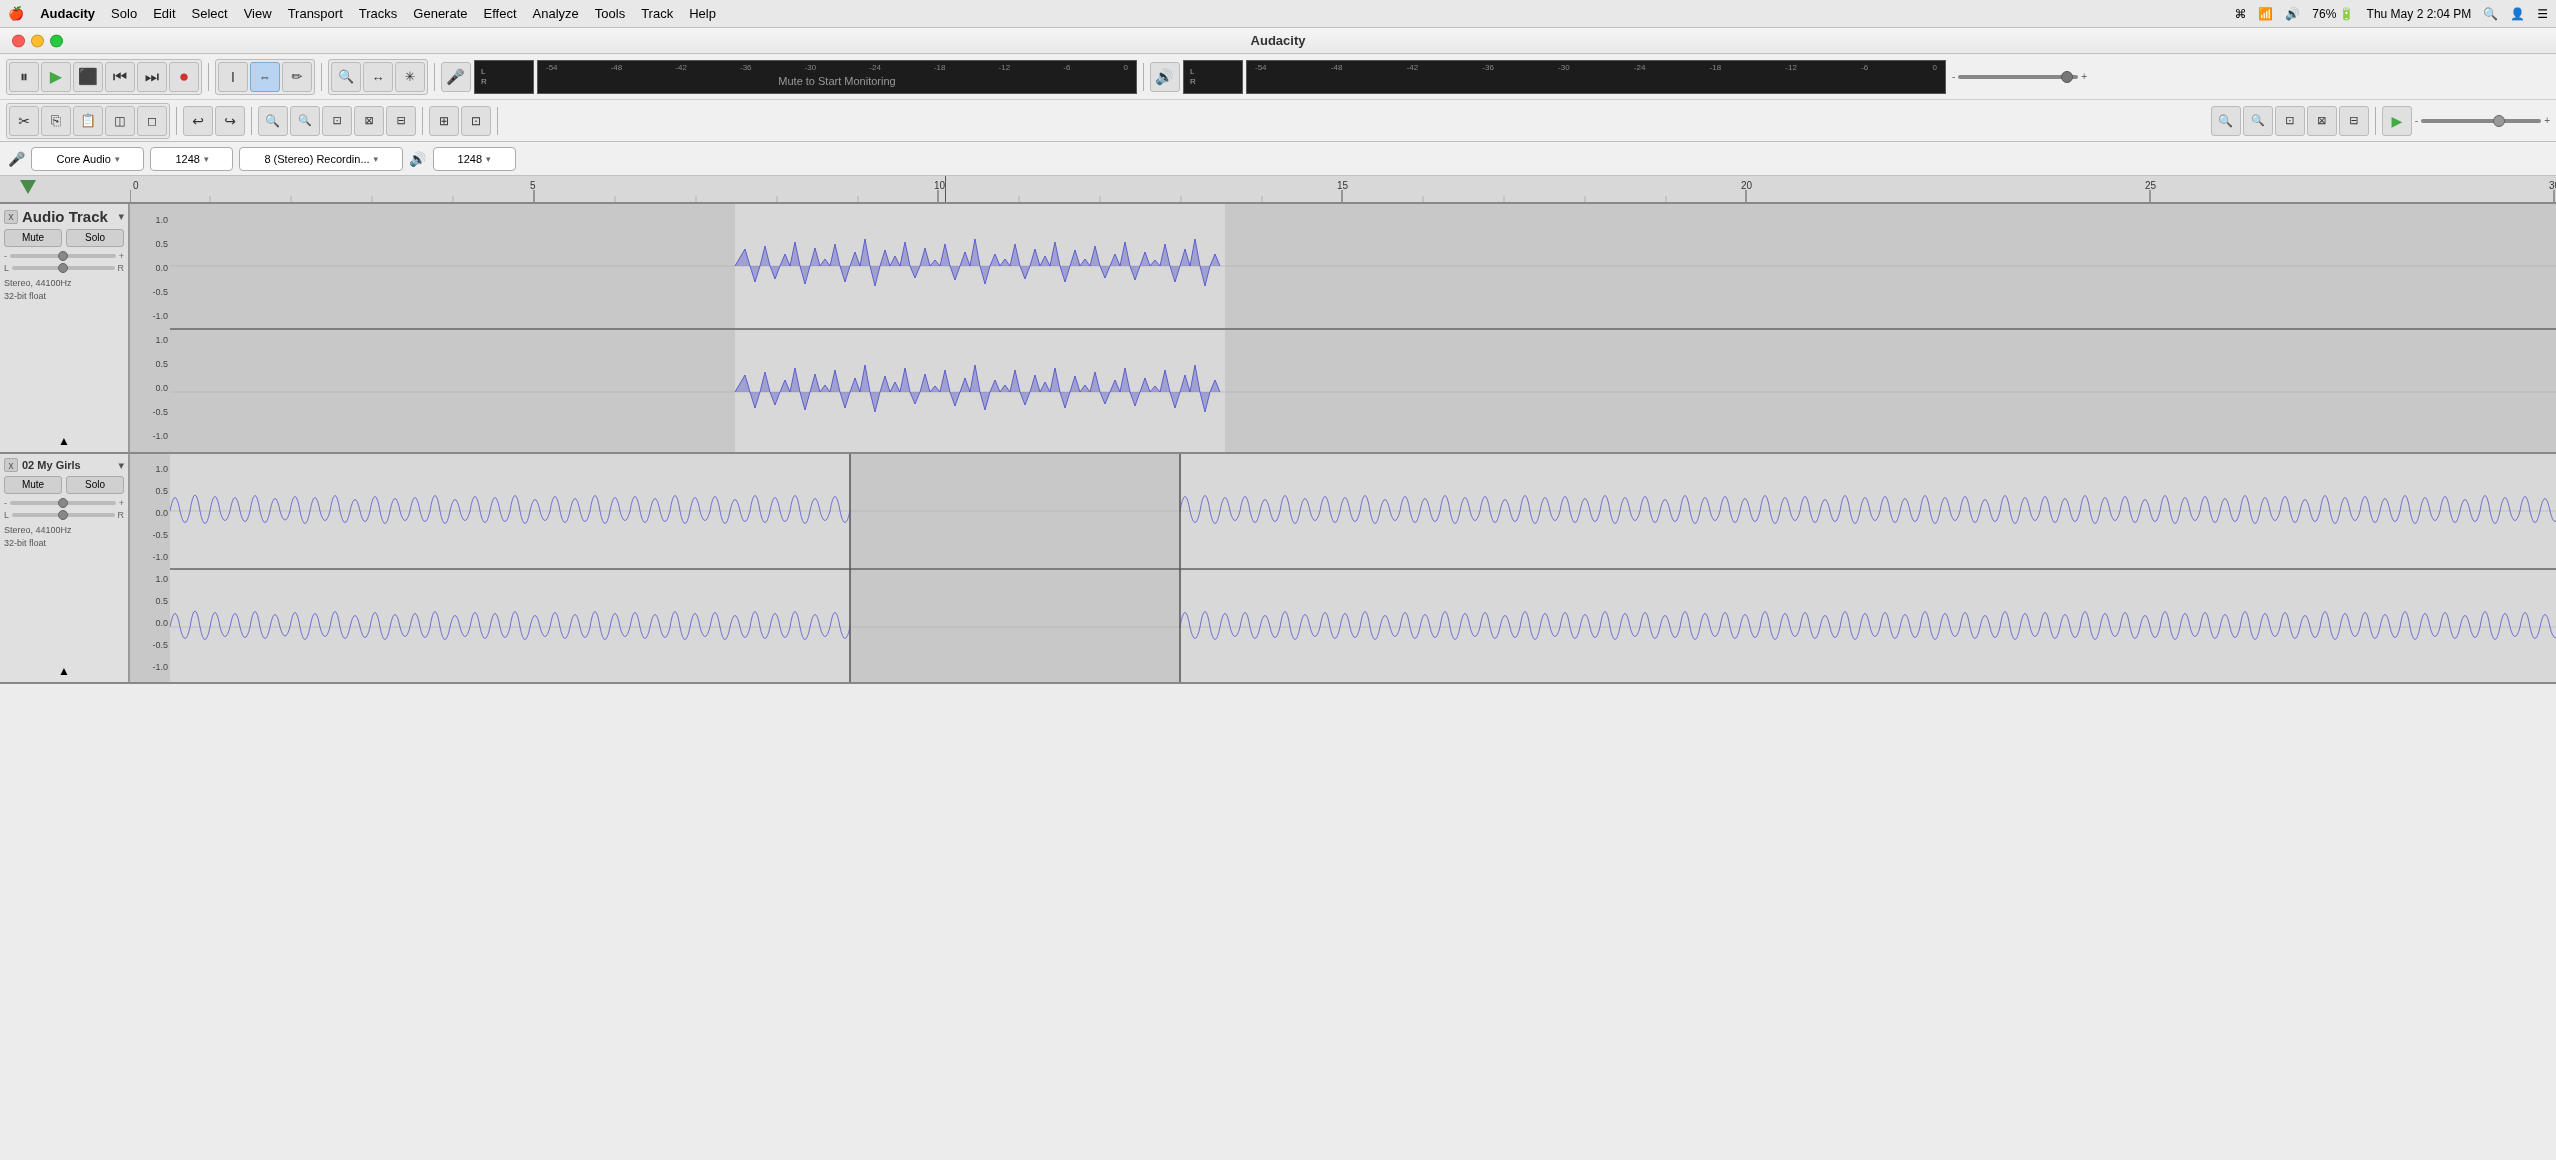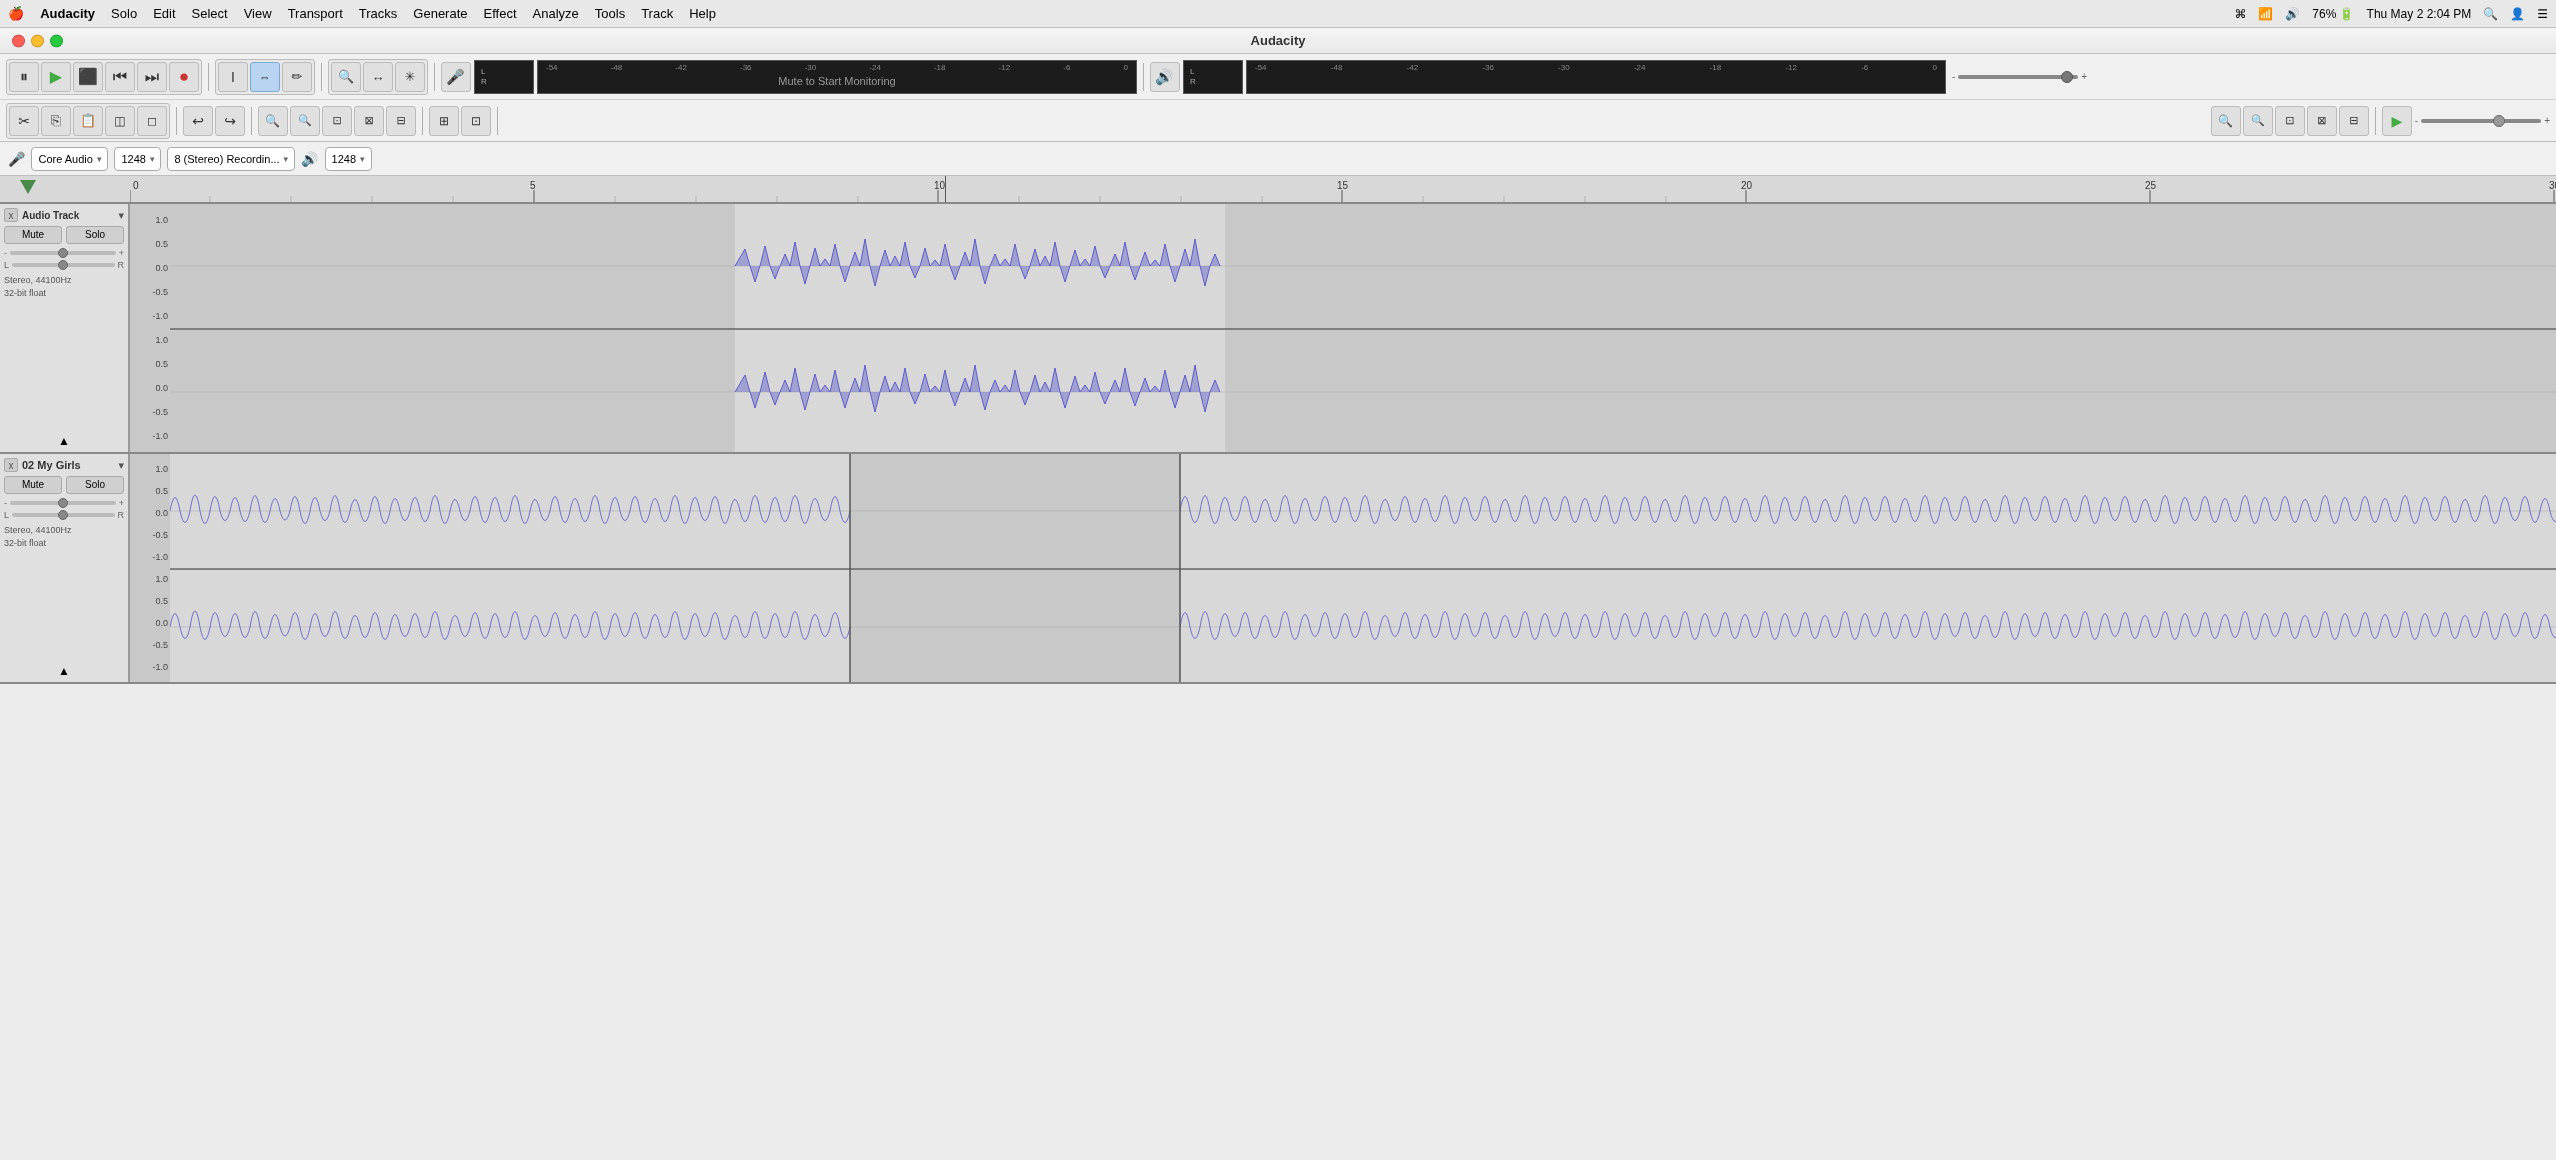--- a/index.html
+++ b/index.html
@@ -45,21 +45,21 @@
     .tl-red { background: #ff5f56; }
     .tl-yellow { background: #ffbd2e; }
     .tl-green { background: #27c93f; }
     .device-select {
       display: flex;
       align-items: center;
       background: white;
       border: 1px solid #aaa;
       border-radius: 4px;
       height: 24px;
-      padding: 0 6px;
+      padding: 0 24px;
       gap: 4px;
       cursor: pointer;
       font-size: 11px;
     }
     .device-select .arrow { font-size: 9px; color: #666; }
 
     .tool-btn {
       display: flex;
       align-items: center;
       justify-content: center;
@@ -349,21 +349,21 @@
   <div style="position:absolute; left:945px; top:0; width:1px; height:100%; background:#555;"></div>
 </div>
 
 <div style="display:flex; flex-direction:column; flex:1; overflow:hidden; background:#c8c8c8;">
 
   <div style="display:flex; border-bottom:2px solid #888; height:250px;">
 
     <div style="width:130px; min-width:130px; background:#e0e0e0; border-right:2px solid #999; display:flex; flex-direction:column; padding:4px;">
       <div style="display:flex; align-items:center; gap:4px; margin-bottom:4px;">
         <div style="font-size:10px; color:#555; cursor:pointer; background:#ccc; border:1px solid #aaa; border-radius:2px; width:14px; height:14px; display:flex; align-items:center; justify-content:center;">x</div>
-        <span style="font-size:10px; font-weight:600; color:#333; flex:1;">Audio Track</span>
+        <span style="font-size:15px; font-weight:600; color:#333; flex:1;">Audio Track</span>
         <span style="font-size:11px; color:#555; cursor:pointer;">▾</span>
       </div>
       <div style="display:flex; gap:4px; margin-bottom:4px;">
         <div style="flex:1; height:18px; background:#d0d0d0; border:1px solid #aaa; border-radius:3px; font-size:10px; text-align:center; line-height:16px; cursor:pointer;">Mute</div>
         <div style="flex:1; height:18px; background:#d0d0d0; border:1px solid #aaa; border-radius:3px; font-size:10px; text-align:center; line-height:16px; cursor:pointer;">Solo</div>
       </div>
 
       <div style="display:flex; align-items:center; gap:3px; margin-bottom:2px;">
         <span style="font-size:9px; color:#666;">-</span>
         <div style="flex:1; height:4px; background:#bbb; border-radius:2px; position:relative; cursor:pointer;">

